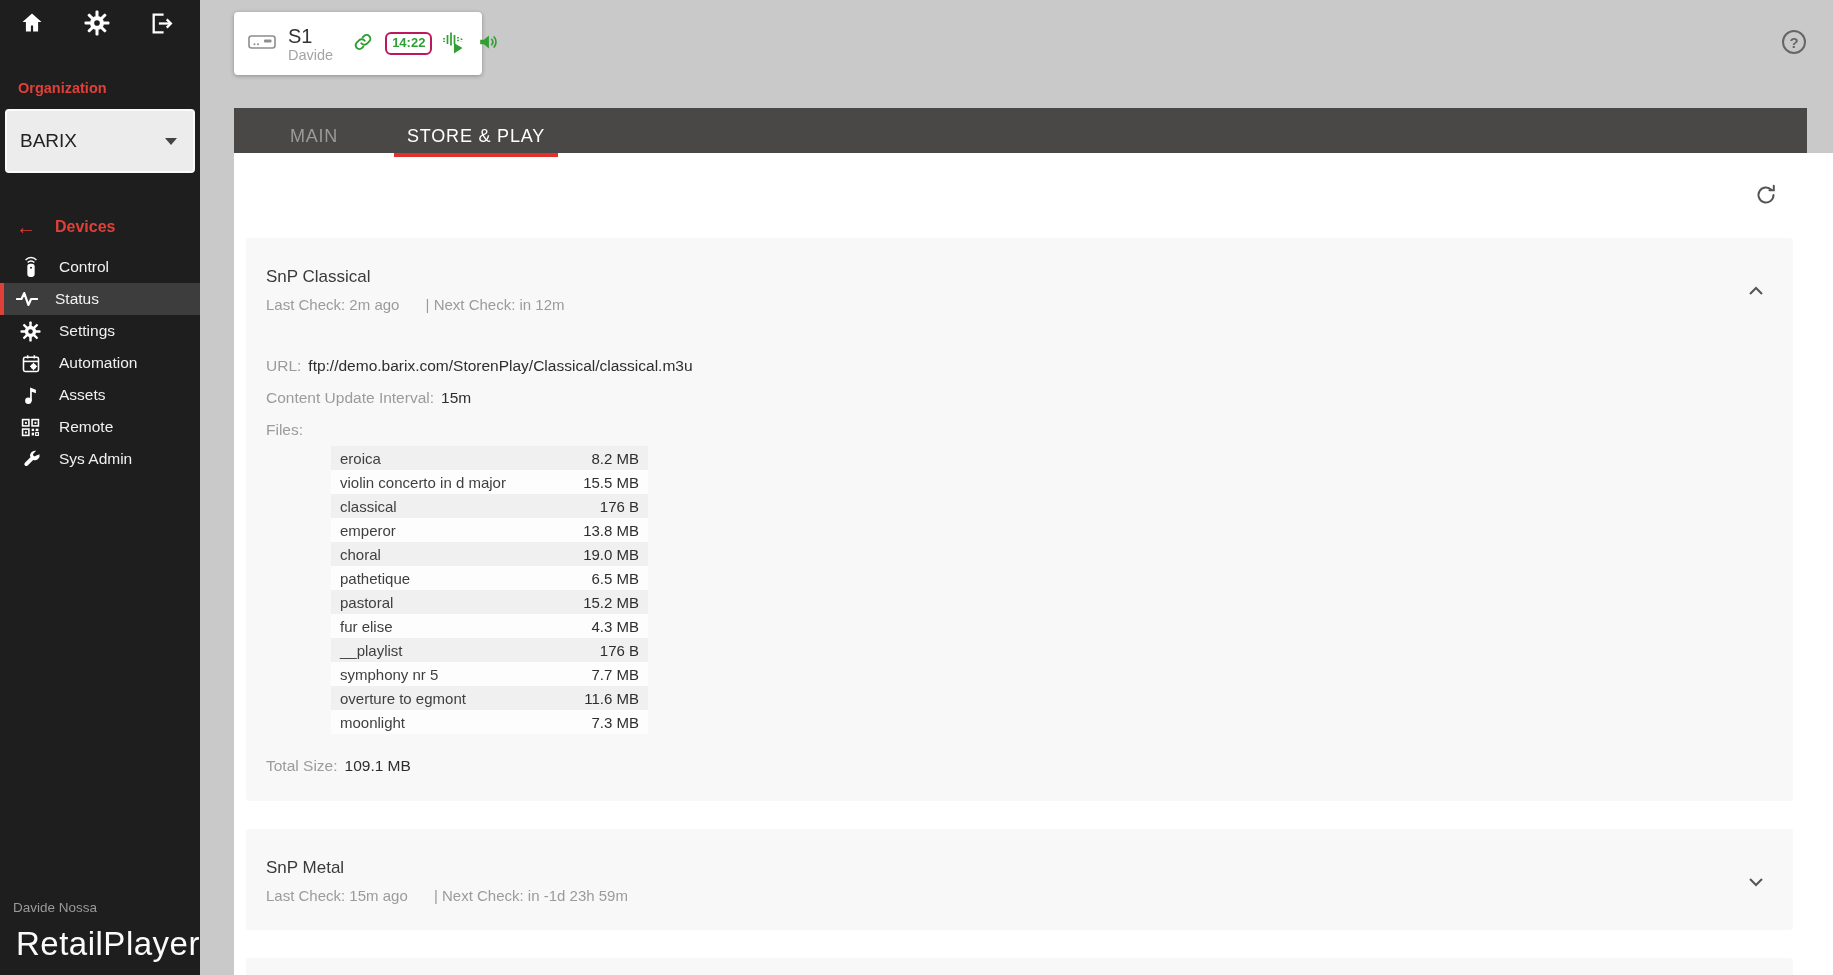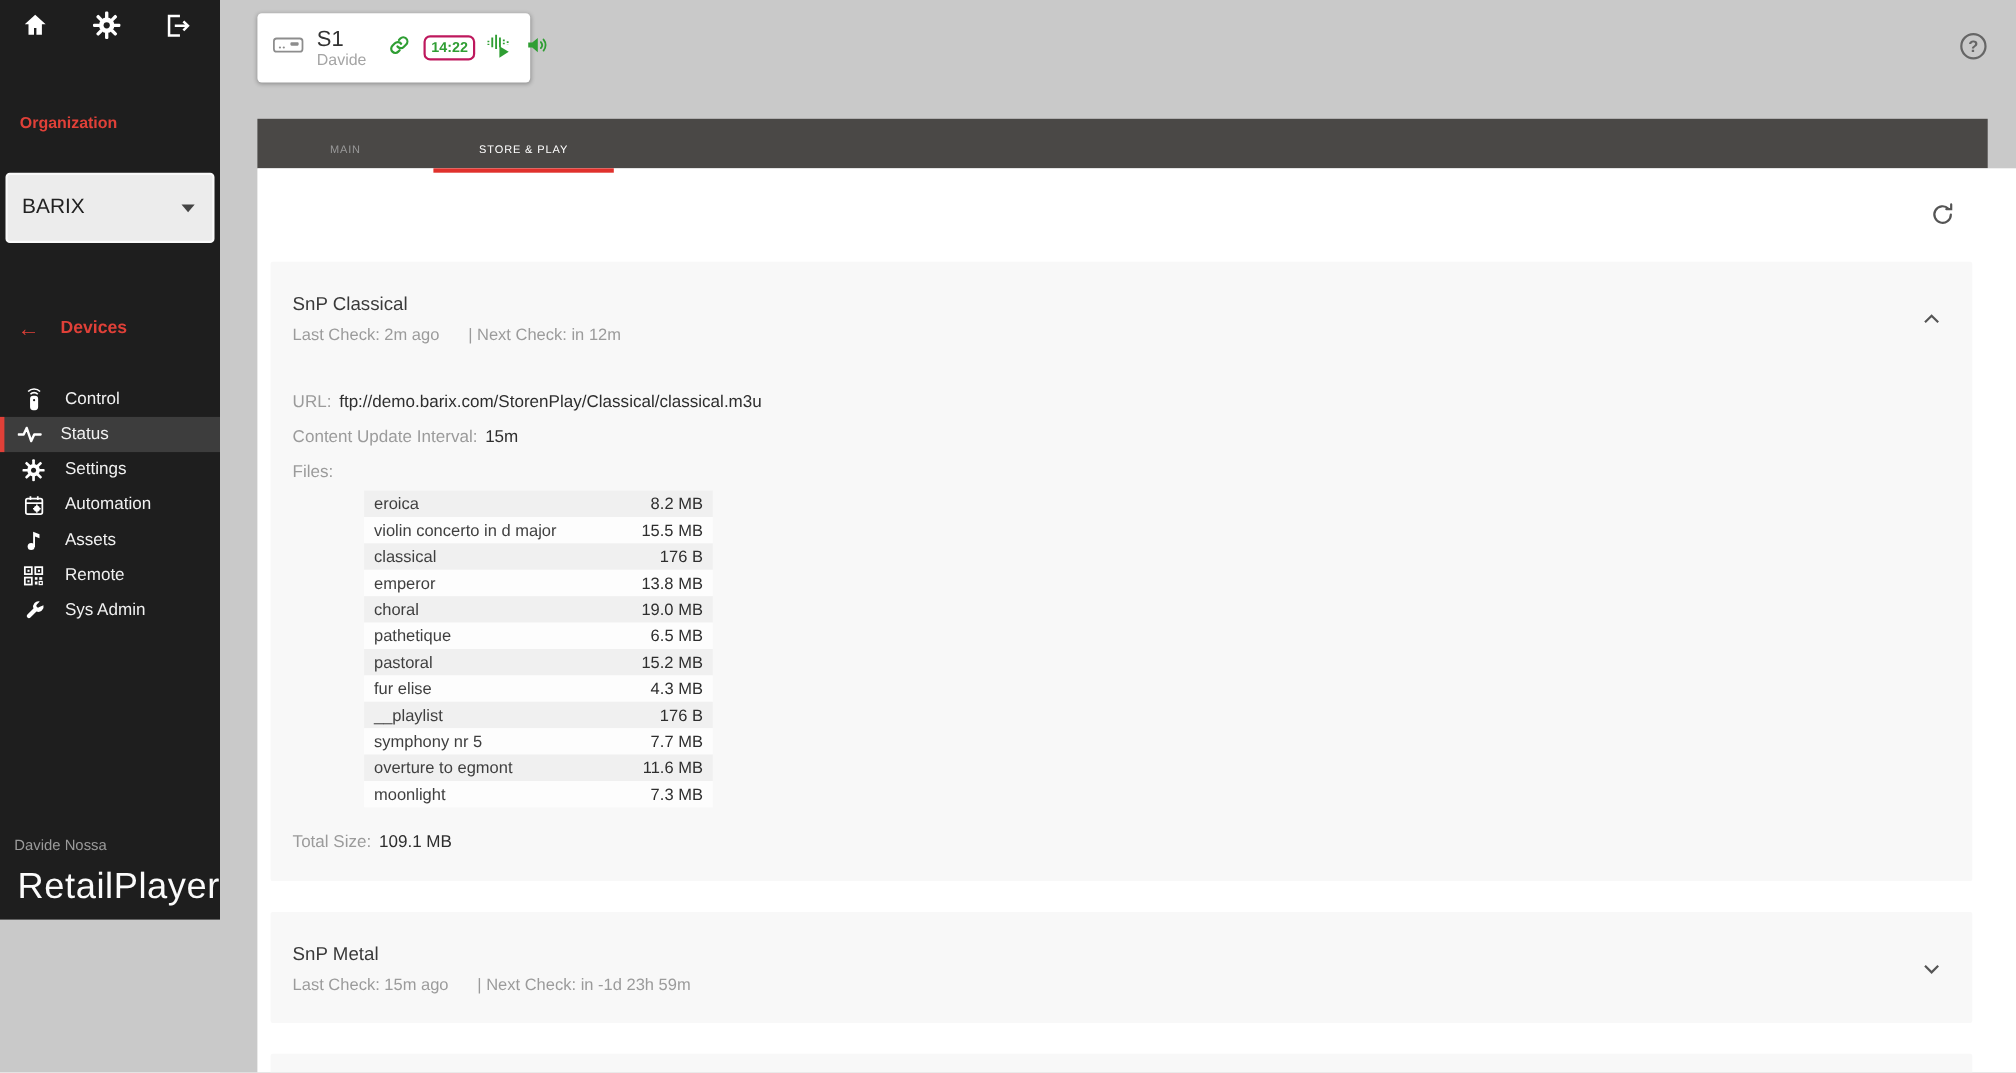--- a/index.html
+++ b/index.html
@@ -4,22 +4,22 @@
 <style>
   * { box-sizing: border-box; margin: 0; padding: 0; }
   html,body { width:1833px; height:975px; overflow:hidden; }
   body {
     font-family: "Liberation Sans", "DejaVu Sans", sans-serif;
     display:flex; background:#c9c9c9; color:#333;
   }
 
   
   .sidebar {
-    width:200px; height:836px; background:#1e1e1e; color:#eee;
-    display:flex; flex-direction:column; flex-shrink:0; position:relative;gap:24px;
+    width:200px; height:975px; background:#1e1e1e; color:#eee;
+    display:flex; flex-direction:column; flex-shrink:0; position:relative;
   }
   .sb-top-icons { display:flex; justify-content:space-between; padding:10px 26px 0 19px; align-items:center; }
   .sb-top-icons .icon-btn { width:26px; height:26px; cursor:pointer; display:flex; align-items:center; justify-content:center; }
   .org-label { color:#e04038; font-weight:bold; font-size:14.5px; margin:44px 0 0 18px; }
   .org-select {
     margin:13px 5px 0 5px; height:64px; background:#ececec; border:2px solid #fafafa;
     border-radius:4px; display:flex; align-items:center; justify-content:space-between;
     padding:0 16px 0 13px; cursor:pointer;
   }
   .org-select .org-value { color:#222; font-size:19px; }
@@ -58,21 +58,21 @@
     border-radius:50%; color:#666; font-weight:bold; font-size:15px;
     display:flex; align-items:center; justify-content:center; cursor:pointer;
   }
 
   .tab-bar {
     position:absolute; left:34px; top:108px; right:26px; height:45px; background:#4a4846;
     display:flex;
   }
   .tab {
     position:relative; width:160px; display:flex; align-items:center; justify-content:center;
-    font-size:10px; letter-spacing:.8px; color:#9a9a9a; cursor:pointer;margin-top:12px;
+    font-size:18px; letter-spacing:.8px; color:#9a9a9a; cursor:pointer;margin-top:12px;
   }
   .tab.active { color:#fff; width:164px; }
   .tab.active::after {
     content:""; position:absolute; left:0; right:0; bottom:-4px; height:4px; background:#e0312c; z-index:3;
   }
 
   .content {
     position:absolute; left:34px; top:153px; right:0; bottom:0; background:#fff; overflow:hidden;padding-left:12px;
   }
   .refresh-btn { position:absolute; top:30px; right:55px; width:24px; height:24px; cursor:pointer; }

